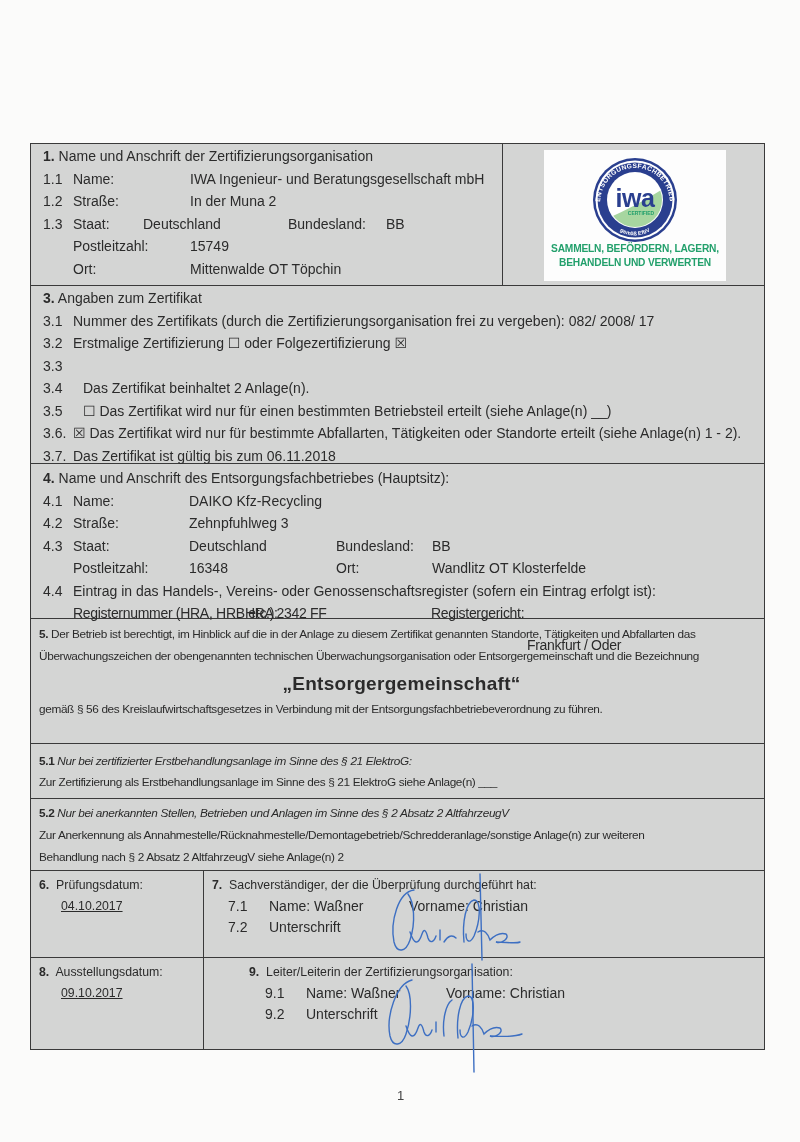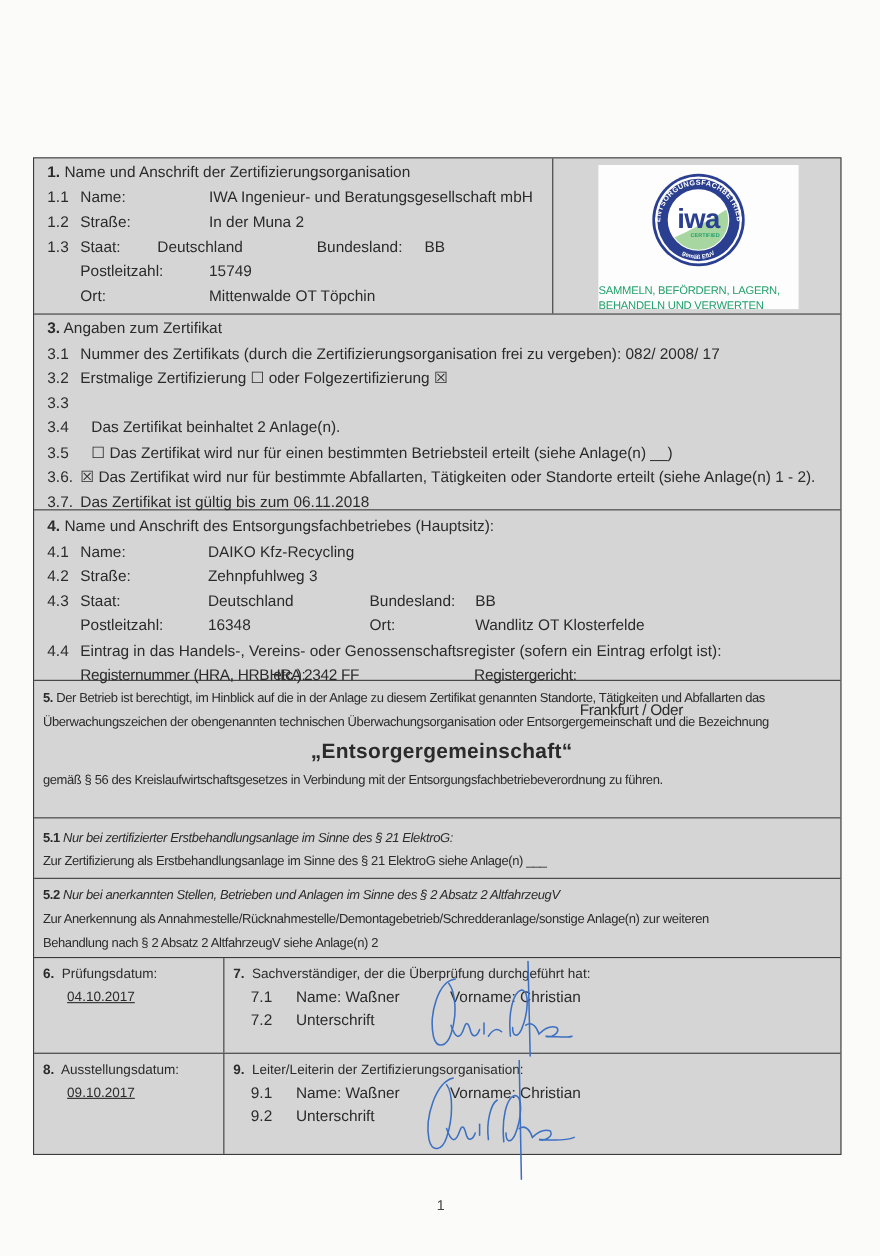--- a/index.html
+++ b/index.html
@@ -22,38 +22,38 @@
   .abs { position: absolute; top: 0; }
   b.n { font-weight: bold; }
   
   .s1 { height: 142px; display: flex; }
   .s1-left { width: 472px; border-right: 1.5px solid #3a3a3a; padding-top: 0px; box-sizing: border-box; }
   .s1-right { flex: 1; position: relative; }
   .logo-box {
     position: absolute; left: 41px; top: 6px; width: 182px; height: 131px;
     background: #fdfdfd;
   }
-  .logo-text { position: absolute; left: 0; right: 0; top: 108px; 
-    color: #23a06c; font-weight: normal; font-size: 10.2px; line-height: 13.5px; letter-spacing: -0.2px; }
+  .logo-text { position: absolute; left: 0; right: 0; top: 92px; text-align: center;
+    color: #23a06c; font-weight: bold; font-size: 10.2px; line-height: 13.5px; letter-spacing: -0.2px; }
   
   .s3 { height: 178px; padding-top: 1px; }
   
   .s4 { height: 155px; padding-top: 3px; }
   
   .s5 { height: 125px; padding: 5px 0 0 8px; font-size: 11.8px; line-height: 21.5px; letter-spacing: -0.35px; }
   .s5 .big { text-align: center; font-size: 19px; font-weight: bold; letter-spacing: 0.3px; line-height: 30px; margin-top: 2px; }
   .s51 { height: 55px; padding: 7px 0 0 8px; font-size: 11.8px; line-height: 21px; letter-spacing: -0.35px; }
   .s52 { height: 72px; padding: 3px 0 0 8px; font-size: 11.8px; line-height: 22px; letter-spacing: -0.35px; }
   .it { font-style: italic; }
   
   .sig { display: flex; }
   .sig .l { width: 173px; border-right: 1.5px solid #3a3a3a; padding: 4px 0 0 8px; box-sizing: border-box; font-size: 12.3px; line-height: 21px; }
   .sig .r { flex: 1; position: relative; padding: 4px 0 0 8px; font-size: 12.3px; line-height: 21px; }
   .s67 { height: 87px; }
-  .s89 { height: 91px; }
+  .s89 { height: 91px; gap: 37px; }
   .u { text-decoration: underline; margin-left: 22px; }
   .pageno { position: absolute; left: 397px; top: 1088px; font-size: 13px; color: #444; }
   .sigsvg { position: absolute; pointer-events: none; }
 </style>
 </head>
 <body>
 
 <div class="form">
 
   <div class="sec s1">

